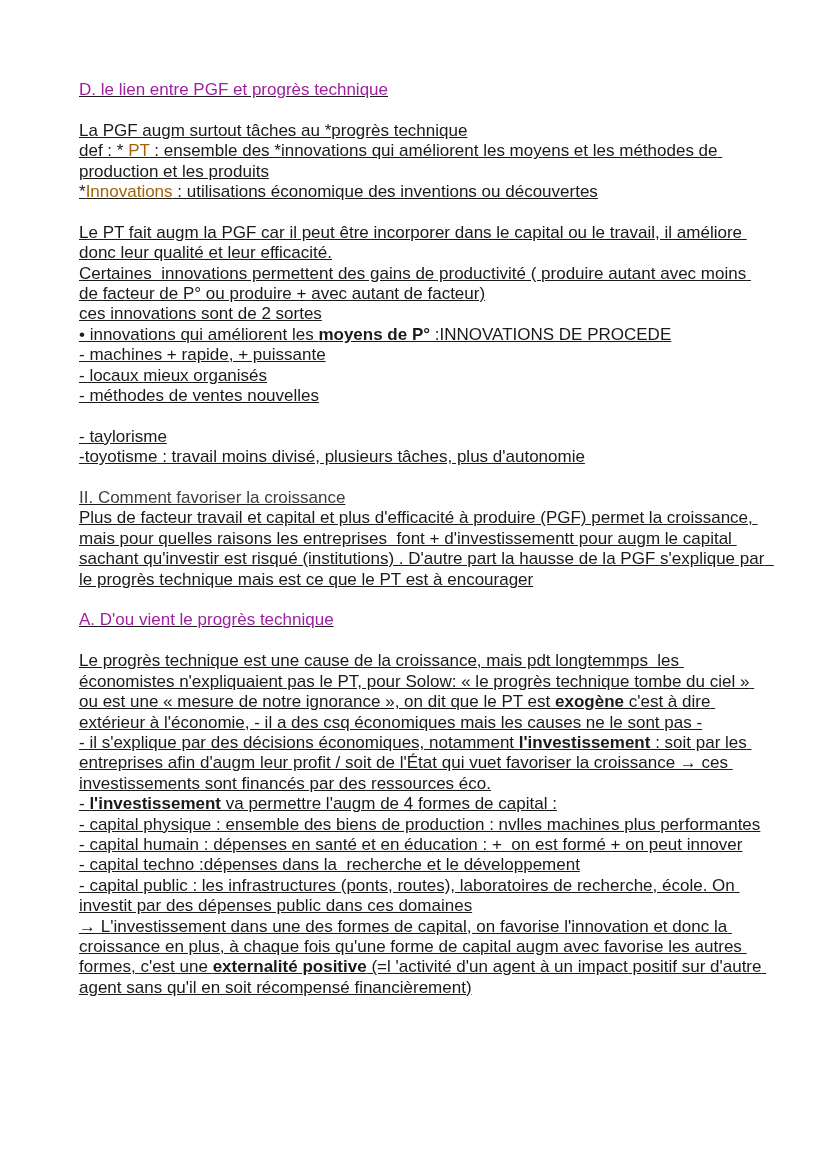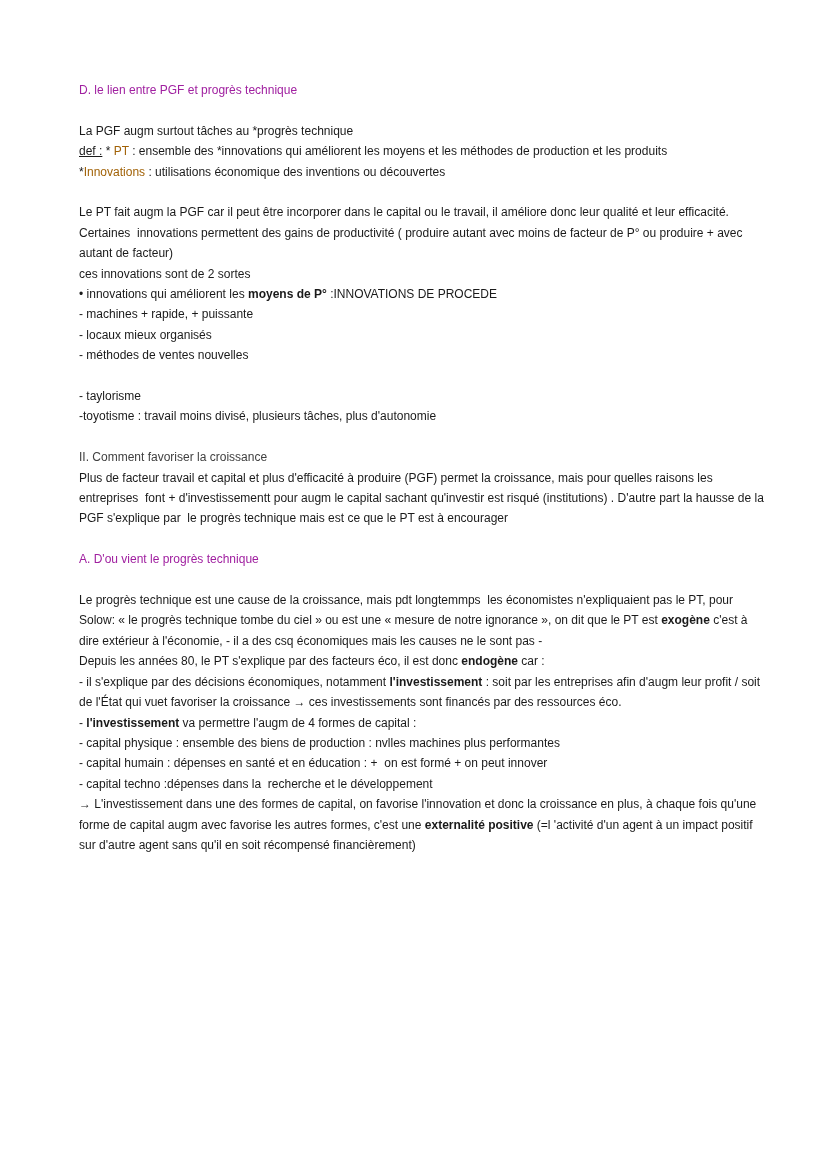--- a/index.html
+++ b/index.html
@@ -1,18 +1,18 @@
 <!DOCTYPE html>
 <html><head>
 <meta charset="utf-8">
 <style>
   html, body { margin: 0; padding: 0; background: #ffffff; }
   body { width: 828px; height: 1171px; position: relative; overflow: hidden;
          font-family: "Liberation Sans", sans-serif; color: #1a1a1a; }
-  .page { position: absolute; left: 79px; top: 80px; width: 690px; font-size: 12px; line-height: 20.4px; }
+  .page { position: absolute; left: 79px; top: 80px; width: 690px; font-size: 17px; line-height: 20.4px; text-decoration: underline; }
   .line { white-space: pre-wrap; margin: 0; }
   .gap { height: 20.4px; }
   .h-purple { color: #a020a0; }
   .h-red { color: #404040; }
   .red { color: #a16207; }
   .b { font-weight: bold; }
   .u { text-decoration: underline; }
 </style>
 </head>
 <body>
@@ -34,20 +34,20 @@
   <div class="gap"></div>
   <p class="line">- taylorisme</p>
   <p class="line">-toyotisme : travail moins divisé, plusieurs tâches, plus d'autonomie</p>
   <div class="gap"></div>
   <p class="line h-red">II. Comment favoriser la croissance</p>
   <p class="line">Plus de facteur travail et capital et plus d'efficacité à produire (PGF) permet la croissance, mais pour quelles raisons les entreprises  font + d'investissementt pour augm le capital sachant qu'investir est risqué (institutions) . D'autre part la hausse de la PGF s'explique par  le progrès technique mais est ce que le PT est à encourager</p>
   <div class="gap"></div>
   <p class="line h-purple">A. D'ou vient le progrès technique</p>
   <div class="gap"></div>
   <p class="line"><span>Le progrès technique est une cause de la croissance, mais pdt longtemmps  les économistes n'expliquaient pas le PT, pour Solow: « le progrès technique tombe du ciel » ou est une « mesure de notre ignorance », on dit que le PT est </span><span class="b">exogène</span><span> c'est à dire extérieur à l'économie, - il a des csq économiques mais les causes ne le sont pas -</span></p>
-  <p class="line"><span>Depuis les années 80, le PT s'explique par des facteurs éco, il est donc </span><span class="b">endogène</span><span> car :</span></p>
   <p class="line"><span>- il s'explique par des décisions économiques, notamment </span><span class="b">l'investissement</span><span> : soit par les entreprises afin d'augm leur profit / soit de l'État qui vuet favoriser la croissance → ces investissements sont financés par des ressources éco.</span></p>
   <p class="line"><span>- </span><span class="b">l'investissement</span><span> va permettre l'augm de 4 formes de capital :</span></p>
   <p class="line">- capital physique : ensemble des biens de production : nvlles machines plus performantes</p>
   <p class="line">- capital humain : dépenses en santé et en éducation : +  on est formé + on peut innover</p>
   <p class="line">- capital techno :dépenses dans la  recherche et le développement</p>
+  <p class="line">- capital public : les infrastructures (ponts, routes), laboratoires de recherche, école. On investit par des dépenses public dans ces domaines</p>
   <p class="line"><span>→ L'investissement dans une des formes de capital, on favorise l'innovation et donc la croissance en plus, à chaque fois qu'une forme de capital augm avec favorise les autres formes, c'est une </span><span class="b">externalité positive</span><span> (=l 'activité d'un agent à un impact positif sur d'autre agent sans qu'il en soit récompensé financièrement)</span></p>
 </div>
 
 </body></html>

